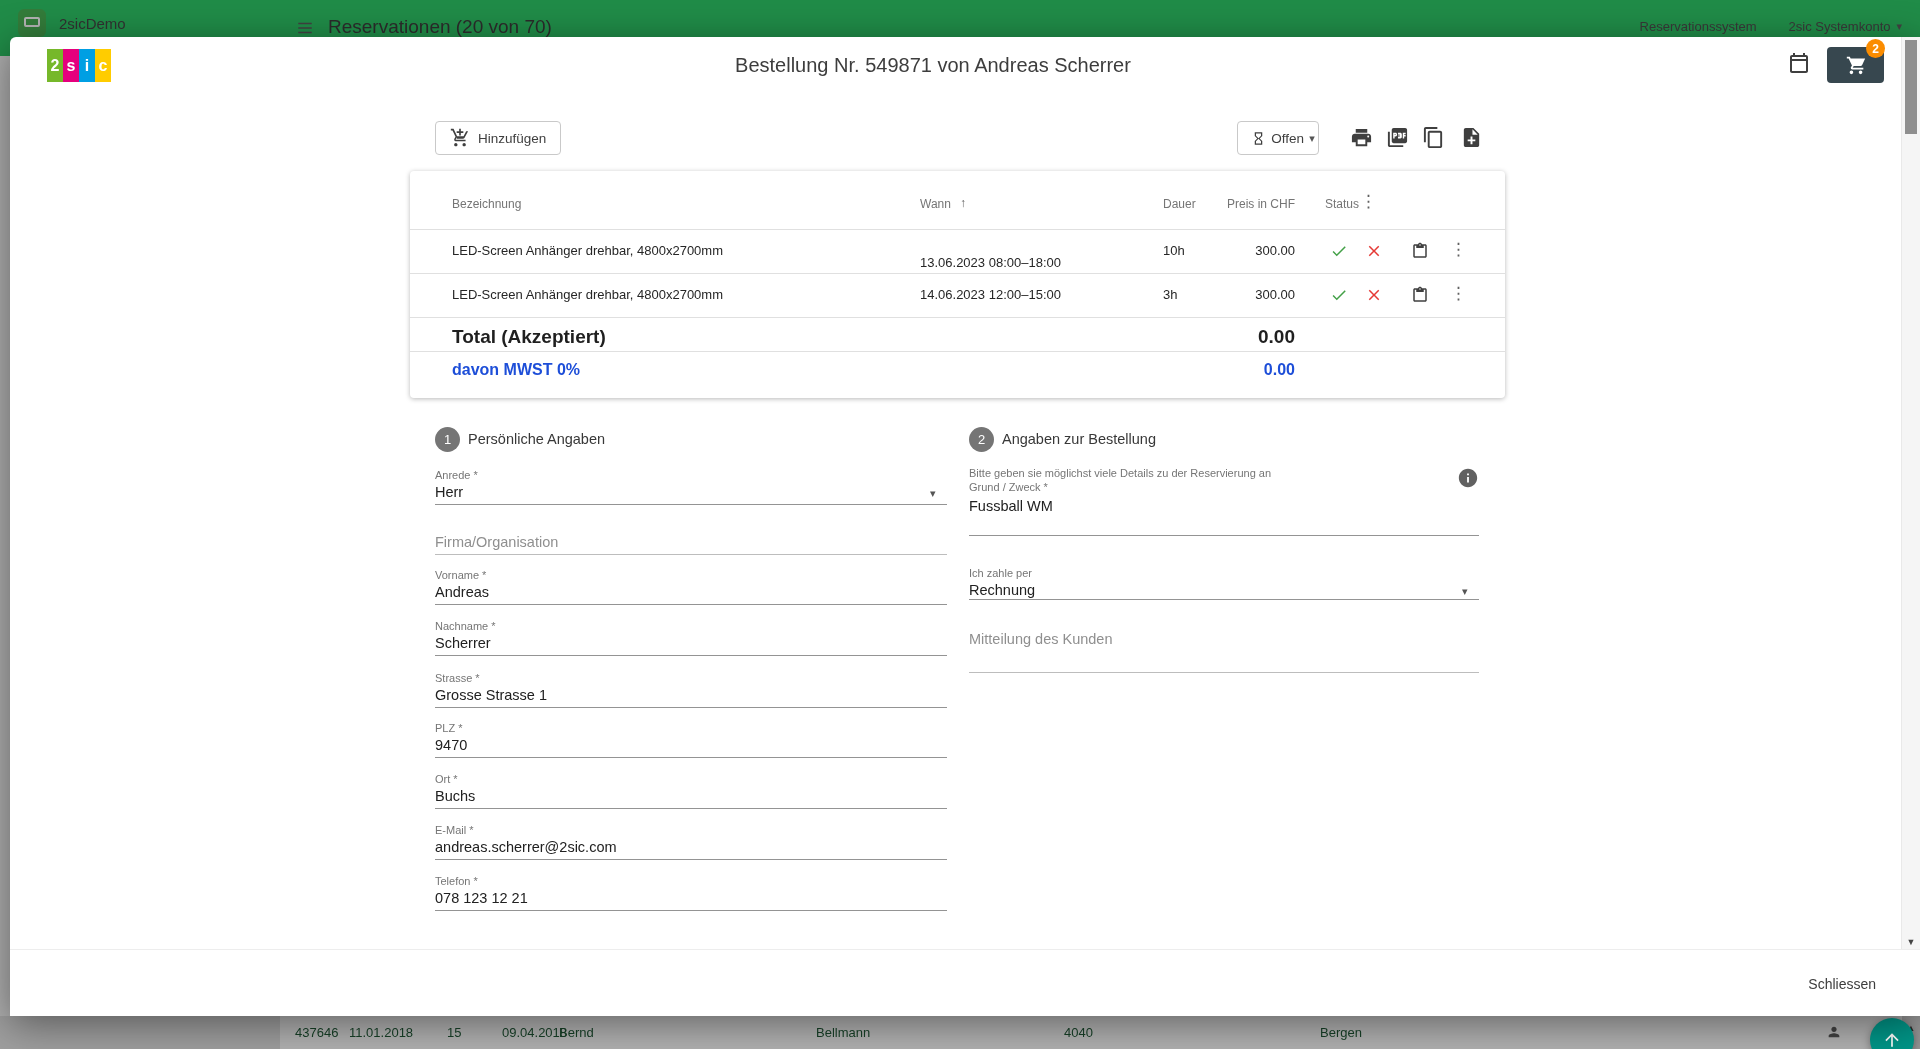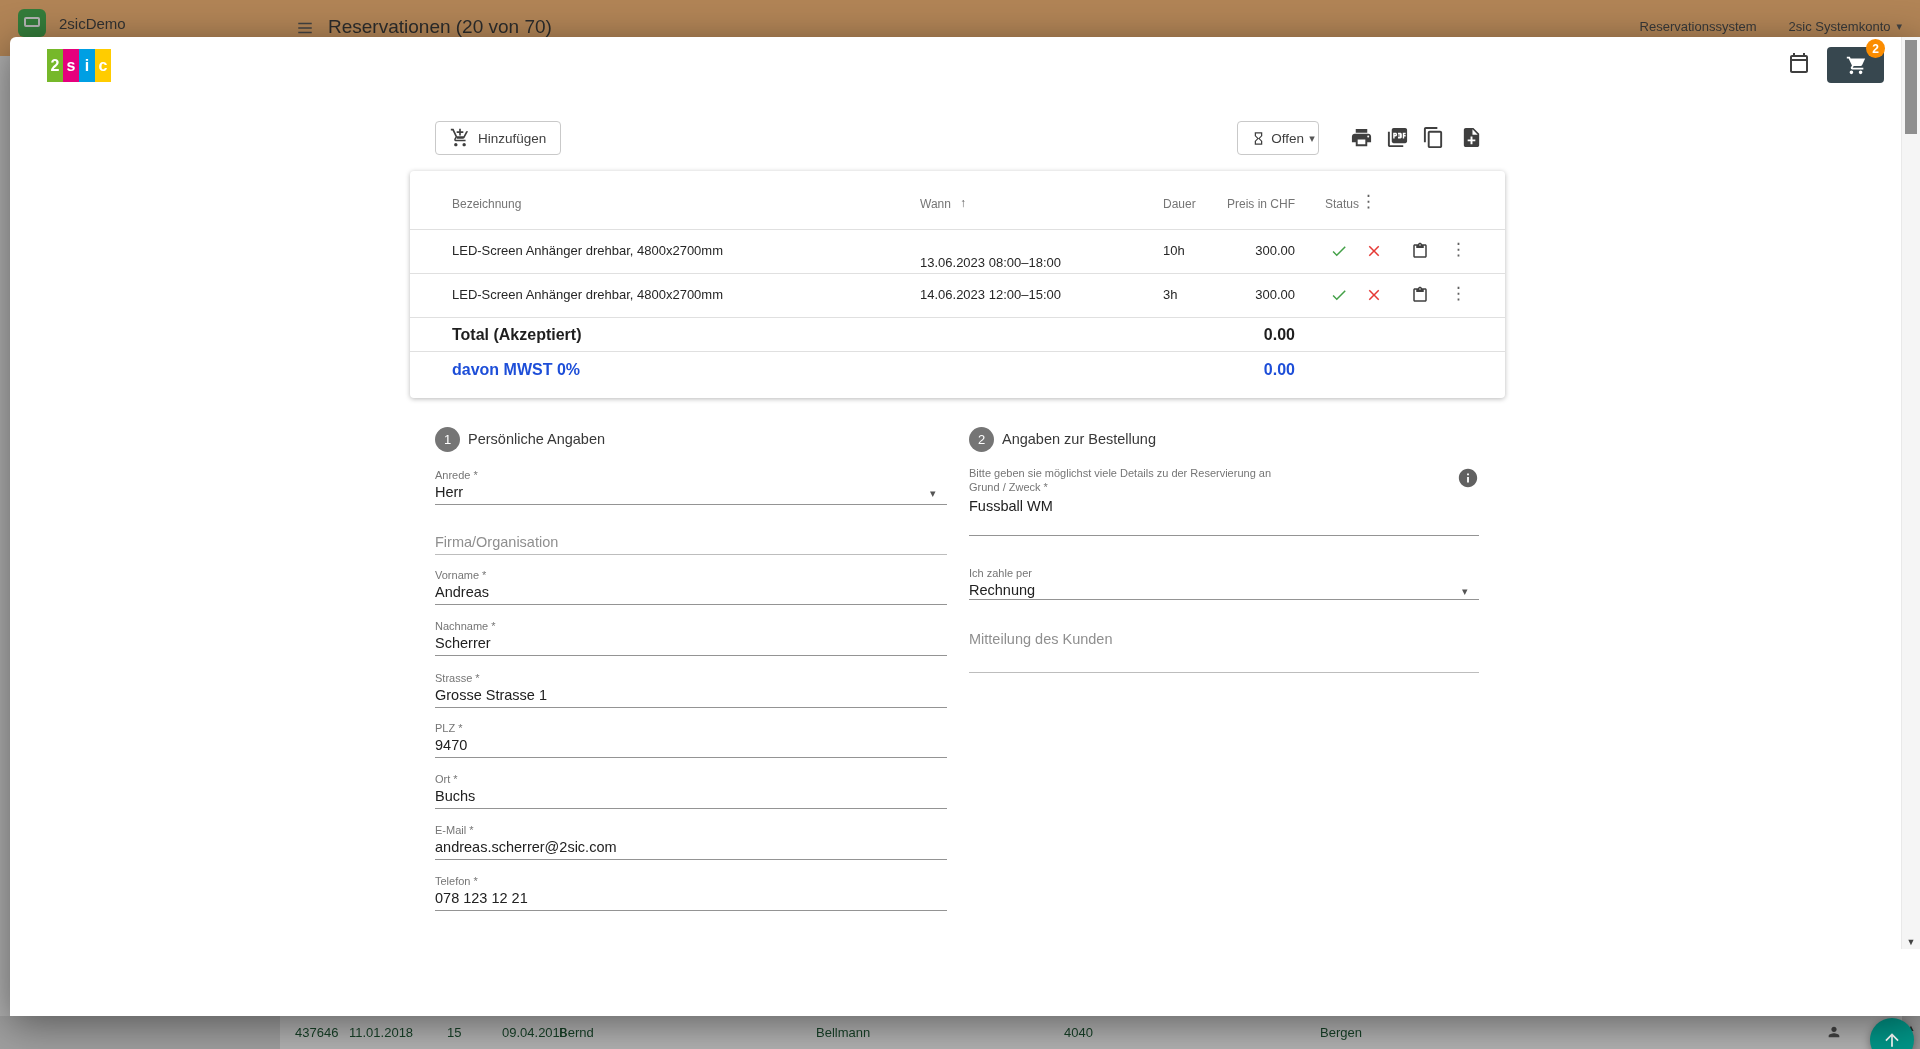--- a/index.html
+++ b/index.html
@@ -3,21 +3,21 @@
 <meta charset="utf-8">
 <style>
   * { box-sizing: border-box; margin: 0; padding: 0; }
   html,body { width:1920px; height:1049px; overflow:hidden;
     font-family:"Liberation Sans", sans-serif; background:#e8e8e8; }
   .abs { position:absolute; }
   svg { display:block; }
 
   
   .layer-bg { position:absolute; inset:0; z-index:1; background:#fafafa; }
-  .topbar { position:absolute; top:0; left:0; width:100%; height:56px; background:#fdba74; }
+  .topbar { position:absolute; top:0; left:0; width:100%; height:56px; background:#22c55e; }
   .brand { position:absolute; left:18px; top:9px; display:flex; align-items:center; gap:13px; }
   .brand-icon { width:28px; height:28px; border-radius:6px; background:#3fae49; position:relative; }
   .brand-icon span { position:absolute; left:6px; top:8px; width:16px; height:10px;
     border:2px solid #fff; border-radius:2px; }
   .brand-name { font-size:15px; color:#3c3c3c; }
   .hamburger { position:absolute; left:294px; top:19px; width:22px; height:18px; color:#555; }
   .bg-title { position:absolute; left:328px; top:16px; font-size:19px; color:#333;text-align:right; }
   .nav-right { position:absolute; right:18px; top:19px; display:flex; gap:32px;
     font-size:13px; color:#474747; align-items:center; }
   .nav-right .acct { display:flex; align-items:center; gap:6px; }
@@ -56,21 +56,21 @@
   .btn-outline { position:absolute; height:34px; border:1px solid #c9c9c9; border-radius:4px;
     background:#fff; display:flex; align-items:center; font-size:13.5px; color:#3f3f3f; cursor:pointer;padding-left:10px; }
   .btn-add { left:425px; top:84px; padding:0 14px; gap:8px; }
   .btn-status { left:1227px; top:84px; width:82px; justify-content:center; gap:5px; }
 
   .order-card { position:absolute; left:400px; top:134px; width:1095px; height:227px;
     background:#fff; border-radius:4px; box-shadow:0 1px 5px rgba(0,0,0,.28); }
   .order-card .hline { position:absolute; left:0; right:0; height:1px; background:#e0e0e0; }
   .th { position:absolute; font-size:12px; color:#757575; top:26px; }
   .cellv { position:absolute; font-size:13px; color:#262626; white-space:nowrap; }
-  .bold { font-weight:bold; font-size:16px; color:#1f1f1f; }
+  .bold { font-weight:bold; font-size:19px; color:#1f1f1f; }
   .vat { font-size:16px; color:#1d4ed8;font-weight:bold; }
   .menu-glyph { font-size:17px; color:#616161; line-height:18px; cursor:pointer; }
 
   .step-circle { position:absolute; width:25px; height:25px; border-radius:50%; background:#757575;
     color:#fff; font-size:13px; display:flex; align-items:center; justify-content:center; }
   .step-label { position:absolute; font-size:14.5px; color:#383838; }
 
   .flabel { position:absolute; font-size:11px; color:#757575; white-space:nowrap; }
   .fvalue { position:absolute; font-size:14.5px; color:#212121; white-space:nowrap; cursor:text; }
   .fplaceholder { position:absolute; font-size:14.5px; color:#8f8f8f; white-space:nowrap; cursor:text; }
@@ -147,20 +147,21 @@
 </button>
 
 <div class="modal">
 
   <div class="m-logo">
     <span class="blk" style="background:#76b82a">2</span>
     <span class="blk" style="background:#e5007d">s</span>
     <span class="blk" style="background:#009fe3">i</span>
     <span class="blk" style="background:#ffcc00">c</span>
   </div>
+  <h1 class="m-title" style="font-weight:normal">Bestellung Nr. 549871 von Andreas Scherrer</h1>
 
   <button class="icon-btn" style="left:1777px; top:15px">
     <svg width="24" height="24" viewBox="0 0 24 24">
         <path fill="currentColor" d="M19 3h-1V1h-2v2H8V1H6v2H5c-1.1 0-2 .9-2 2v14c0 1.1.9 2 2 2h14c1.1 0 2-.9 2-2V5c0-1.1-.9-2-2-2zm0 16H5V9h14v10zM5 7V5h14v2H5z"></path>
       </svg>
   </button>
   <button class="m-cart-btn">
     <span>
       <svg width="22" height="22" viewBox="0 0 24 24">
           <path fill="#fff" d="M7 18a2 2 0 1 0 0 4 2 2 0 0 0 0-4zm10 0a2 2 0 1 0 0 4 2 2 0 0 0 0-4zM6.2 5l-.9-2H2v2h2l3.6 7.6-1.4 2.4A2 2 0 0 0 8 17h12v-2H8.4l1.1-2h7.4a2 2 0 0 0 1.8-1l3.3-7H6.2z"></path>
@@ -331,13 +332,16 @@
   <div class="fline" style="left:959px; top:562px; width:510px"></div>
 
   <span class="fplaceholder" style="left:959px; top:594px">Mitteilung des Kunden</span>
   <div class="fline light" style="left:959px; top:635px; width:510px"></div>
 
   <div class="m-scroll">
     <div class="m-thumb"></div>
     <div class="m-scroll-down">▼</div>
   </div>
 
+  <div class="m-footer">
+    <button class="btn-close">Schliessen</button>
+  </div>
 </div>
 
 </body></html>

